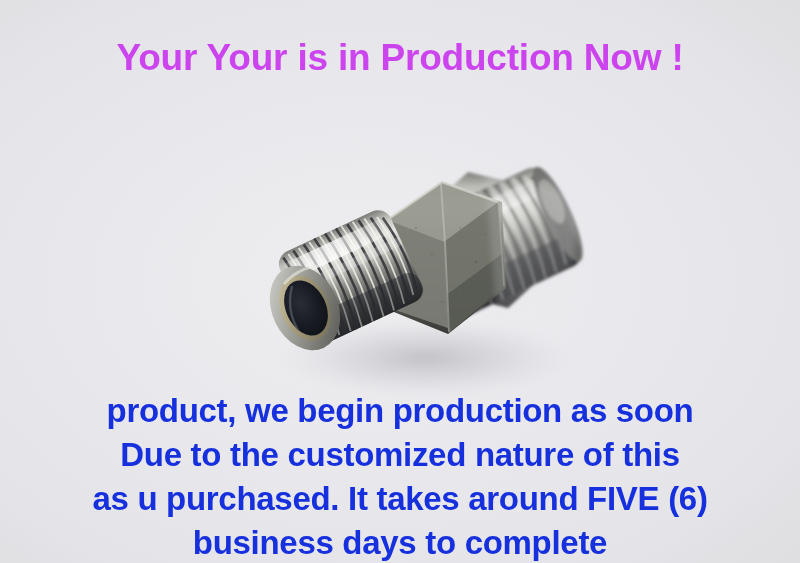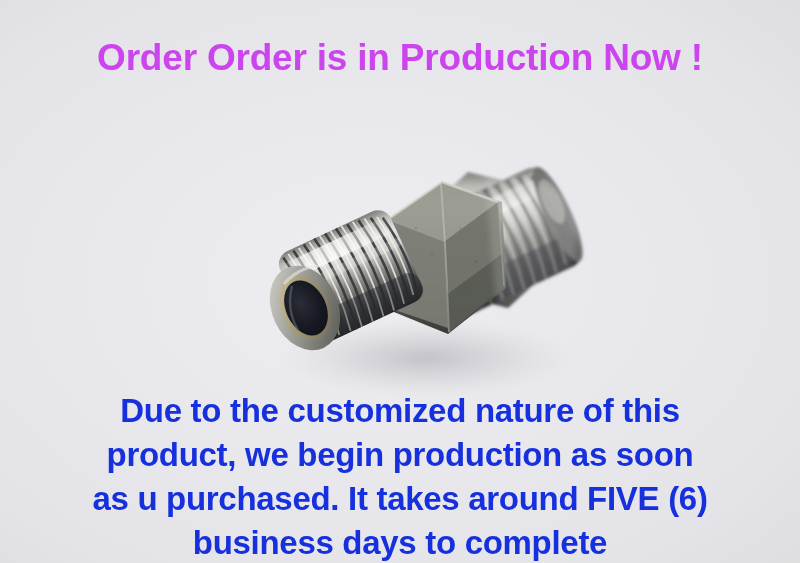--- a/index.html
+++ b/index.html
@@ -67,21 +67,21 @@
     display: block;
     width: 100%;
     height: 100%;
   }
 </style>
 </head>
 <body>
 
 <div id="stage">
 
-  <div class="headline">Order Order is in Production Now !</div>
+  <div class="headline">Your Your is in Production Now !</div>
 
   <div class="product">
     <svg viewBox="0 0 352 248" xmlns="http://www.w3.org/2000/svg">
       <defs>
 
         <linearGradient id="barrelShade" x1="0" y1="0" x2="0" y2="1" gradientUnits="objectBoundingBox">
           <stop offset="0.00" stop-color="#7d7d79"></stop>
           <stop offset="0.10" stop-color="#b9b9b3"></stop>
           <stop offset="0.26" stop-color="#e6e6e1"></stop>
           <stop offset="0.40" stop-color="#c9c9c3"></stop>
@@ -276,19 +276,19 @@
         <path d="M 56,128 q -6,24 6,44" fill="none" stroke="#6b6f79" stroke-width="2.4" opacity="0.55" filter="url(#tinyBlur)"></path>
 
         <path d="M 48,126 q 14,-16 34,-18" fill="none" stroke="#e8e8e2" stroke-width="3" opacity="0.62" filter="url(#tinyBlur)"></path>
       </g>
 
       <path d="M 248,8 L 344,40 L 336,116 L 262,168 Z" fill="#e6e6ea" opacity="0.18" filter="url(#softBlur)"></path>
     </svg>
   </div>
 
   <div class="bodytext">
+    <span class="ln">product, we begin production as soon</span>
     <span class="ln">Due to the customized nature of this</span>
-    <span class="ln">product, we begin production as soon</span>
     <span class="ln">as u purchased. It takes around FIVE (6)</span>
     <span class="ln">business days to complete</span>
   </div>
 
 </div>
 
 </body></html>

